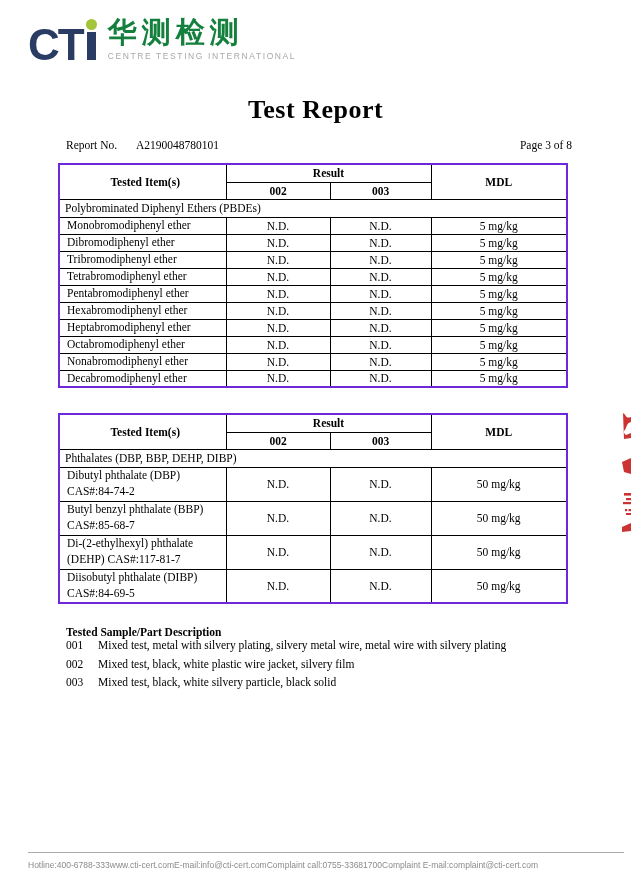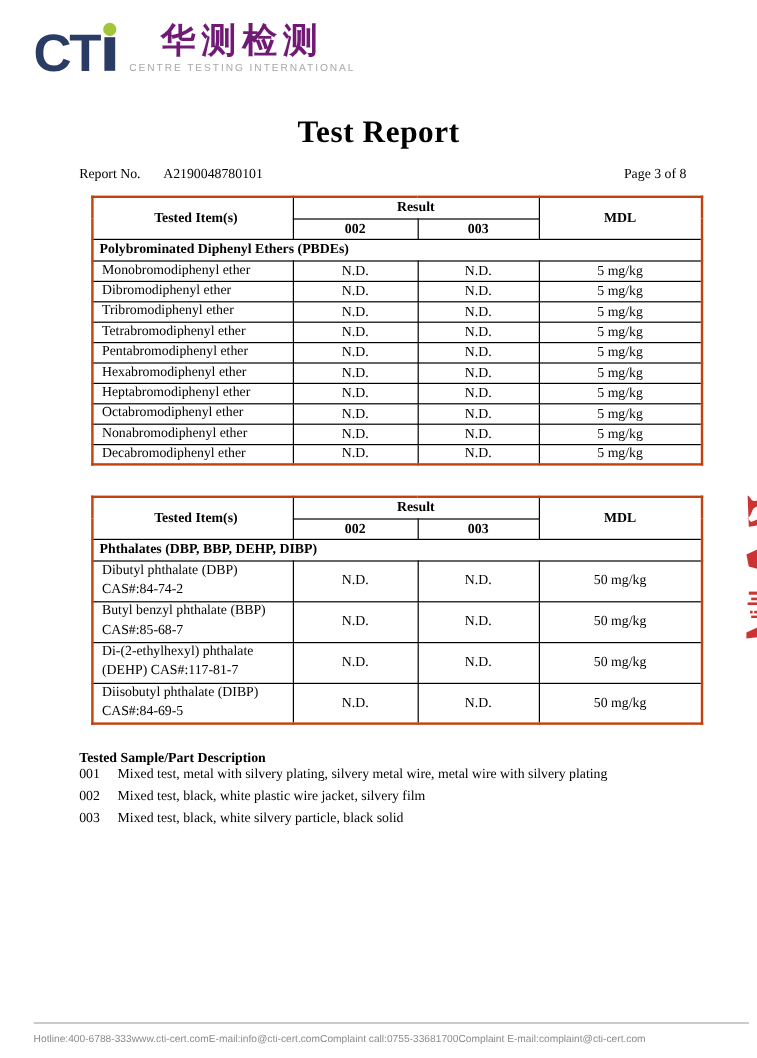--- a/index.html
+++ b/index.html
@@ -1,54 +1,54 @@
 <!DOCTYPE html>
 <html><head>
 <meta charset="utf-8">
 <style>
   * { margin: 0; padding: 0; box-sizing: border-box; }
   html, body { background: #ffffff; }
   body { width: 631px; height: 882px; font-family: "Liberation Serif", serif; color: #1a1a1a; }
   .page { position: relative; width: 631px; height: 882px; background: #fff; overflow: hidden; }
 
   
-  .logo { position: absolute; top: 14px; left: 28px; height: 58px; text-align: center; }
+  .logo { position: absolute; top: 14px; left: 28px; height: 58px; }
   .logo-row { display: flex; align-items: flex-end; }
   .logo-cti { position: relative; font-family: "Liberation Sans", sans-serif; font-weight: bold;
               color: #2b3c64; font-size: 44px; line-height: 0.78; letter-spacing: -2px; padding-top: 14px; }
   .logo-istem { display: inline-block; width: 9px; height: 28px; background: #2b3c64; margin-left: 4px; }
   .logo-idot { position: absolute; top: 5px; right: -1px; width: 11px; height: 11px; border-radius: 50%;
                background: #a2c53a; }
   .logo-right { margin-left: 12px; padding-bottom: 1px; }
-  .logo-cn { font-family: Liberation Serif, serif; color: #701a75; font-size: 29px; line-height: 1;
+  .logo-cn { font-family: Liberation Mono, monospace; color: #15803d; font-size: 29px; line-height: 1;
              letter-spacing: 5px; font-weight: bold; }
   .logo-sub { font-family: "Liberation Sans", sans-serif; color: #a8a8a8; font-size: 8.5px; letter-spacing: 1.6px;
               margin-top: 2px; white-space: nowrap; }
 
   
   .title { position: absolute; top: 95px; left: 0; width: 100%; text-align: center;
            font-size: 26px; font-weight: bold; letter-spacing: 0.5px; color: #000; }
   .meta { position: absolute; top: 139px; left: 66px; width: 506px; font-size: 11.5px; color: #000; }
   .meta-label { display: inline-block; }
   .meta-value { display: inline-block; margin-left: 16px; }
   .meta-page { position: absolute; right: 0; top: 0; }
 
   
-  table.results { position: absolute; left: 76px; width: 508px; border-collapse: collapse;
-                  border: 2px solid #c2410c; table-layout: fixed; font-size: 11.5px; }
+  table.results { position: absolute; left: 58px; width: 508px; border-collapse: collapse;
+                  border: 2px solid #6d28d9; table-layout: fixed; font-size: 11.5px; }
   #table-pbde { top: 163px; }
   #table-phthalate { top: 413px; }
   table.results th, table.results td { border: 1px solid #000; font-weight: normal; color: #000;
                   overflow: hidden; }
   table.results th { font-weight: bold; text-align: center; vertical-align: middle; }
   th.h-item { text-align: left; padding-left: 5px; }
   tr.hrow1 { height: 18px; }
   tr.hrow2 { height: 17px; }
   tr.section-row { height: 18px; }
-  tr.section-row td { font-weight: bold; text-align: left; padding-left: 5px; }
+  tr.section-row td { font-weight: normal; text-align: left; padding-left: 5px; }
   tr.data-row { height: 17px; }
   tr.data-row-tall { height: 34px; }
   td.item { text-align: left; padding-left: 7px; white-space: pre-line; line-height: 1.35; }
   td.center { text-align: center; vertical-align: middle; }
 
   
   .sample { position: absolute; top: 626px; left: 66px; width: 506px; font-size: 11.5px; color: #000; }
   .sample-title { font-weight: bold; margin-bottom: 1px; }
   .sample-item { display: flex; margin-bottom: 5.5px; line-height: 1.15; }
   .sample-code { width: 32px; flex: 0 0 32px; }

